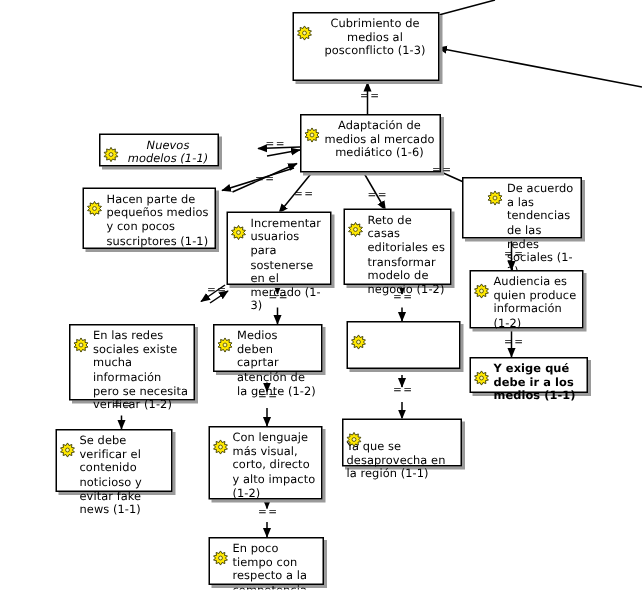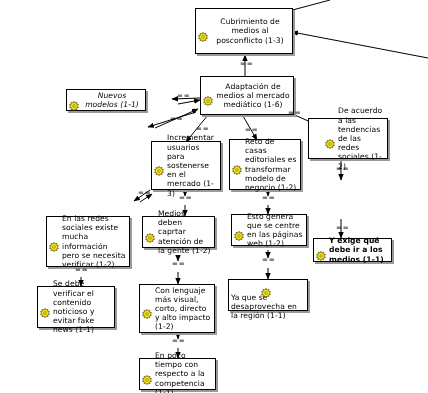--- a/index.html
+++ b/index.html
@@ -17,21 +17,21 @@
     position:absolute;left:0;top:0;width:428px;height:393px;
     pointer-events:none;
   }
   .node{
     position:absolute;
     box-sizing:border-box;
     background:#ffffff;
     border:1px solid #000000;
     box-shadow:2px 2px 0 0 #9a9a9a;
     display:flex;
-    align-items:center;
+    align-items:flex-start;
     padding:2px 3px 2px 2px;
     z-index:5;
   }
   .node .ico{
     flex:0 0 auto;
     width:10px;height:10px;
     margin-top:1px;margin-right:3px;
     position:relative;
   }
   .node .lbl{
@@ -152,20 +152,29 @@
   <div class="node center" style="left:66px;top:89px;width:80px;height:22px;font-style:italic;">
     <span class="ico">
       <svg viewBox="0 0 20 20" width="10" height="10">
         <path d="M10 0.5 L12 4 L15.8 2.6 L15.4 6.6 L19.3 7.2 L16.6 10 L19.3 12.8 L15.4 13.4 L15.8 17.4 L12 16 L10 19.5 L8 16 L4.2 17.4 L4.6 13.4 L0.7 12.8 L3.4 10 L0.7 7.2 L4.6 6.6 L4.2 2.6 L8 4 Z" fill="#ffe800" stroke="#3a3a00" stroke-width="1.2"></path>
         <circle cx="10" cy="10" r="2.6" fill="#fff9a0" stroke="#3a3a00" stroke-width="1"></circle>
       </svg>
     </span>
     <span class="lbl">Nuevos modelos (1-1)</span>
   </div>
 
+  <div class="node" style="left:55px;top:125px;width:89px;height:41px;">
+    <span class="ico">
+      <svg viewBox="0 0 20 20" width="10" height="10">
+        <path d="M10 0.5 L12 4 L15.8 2.6 L15.4 6.6 L19.3 7.2 L16.6 10 L19.3 12.8 L15.4 13.4 L15.8 17.4 L12 16 L10 19.5 L8 16 L4.2 17.4 L4.6 13.4 L0.7 12.8 L3.4 10 L0.7 7.2 L4.6 6.6 L4.2 2.6 L8 4 Z" fill="#ffe800" stroke="#3a3a00" stroke-width="1.2"></path>
+        <circle cx="10" cy="10" r="2.6" fill="#fff9a0" stroke="#3a3a00" stroke-width="1"></circle>
+      </svg>
+    </span>
+    <span class="lbl">Hacen parte de pequeños medios y con pocos suscriptores (1-1)</span>
+  </div>
 
   <div class="node" style="left:151px;top:141px;width:70px;height:49px;">
     <span class="ico">
       <svg viewBox="0 0 20 20" width="10" height="10">
         <path d="M10 0.5 L12 4 L15.8 2.6 L15.4 6.6 L19.3 7.2 L16.6 10 L19.3 12.8 L15.4 13.4 L15.8 17.4 L12 16 L10 19.5 L8 16 L4.2 17.4 L4.6 13.4 L0.7 12.8 L3.4 10 L0.7 7.2 L4.6 6.6 L4.2 2.6 L8 4 Z" fill="#ffe800" stroke="#3a3a00" stroke-width="1.2"></path>
         <circle cx="10" cy="10" r="2.6" fill="#fff9a0" stroke="#3a3a00" stroke-width="1"></circle>
       </svg>
     </span>
     <span class="lbl">Incrementar usuarios para sostenerse en el mercado (1-3)</span>
   </div>
@@ -183,20 +192,29 @@
   <div class="node" style="left:308px;top:118px;width:80px;height:41px;padding-left:16px;">
     <span class="ico">
       <svg viewBox="0 0 20 20" width="10" height="10">
         <path d="M10 0.5 L12 4 L15.8 2.6 L15.4 6.6 L19.3 7.2 L16.6 10 L19.3 12.8 L15.4 13.4 L15.8 17.4 L12 16 L10 19.5 L8 16 L4.2 17.4 L4.6 13.4 L0.7 12.8 L3.4 10 L0.7 7.2 L4.6 6.6 L4.2 2.6 L8 4 Z" fill="#ffe800" stroke="#3a3a00" stroke-width="1.2"></path>
         <circle cx="10" cy="10" r="2.6" fill="#fff9a0" stroke="#3a3a00" stroke-width="1"></circle>
       </svg>
     </span>
     <span class="lbl">De acuerdo a las tendencias de las redes sociales (1-2)</span>
   </div>
 
+  <div class="node" style="left:313px;top:180px;width:76px;height:39px;">
+    <span class="ico">
+      <svg viewBox="0 0 20 20" width="10" height="10">
+        <path d="M10 0.5 L12 4 L15.8 2.6 L15.4 6.6 L19.3 7.2 L16.6 10 L19.3 12.8 L15.4 13.4 L15.8 17.4 L12 16 L10 19.5 L8 16 L4.2 17.4 L4.6 13.4 L0.7 12.8 L3.4 10 L0.7 7.2 L4.6 6.6 L4.2 2.6 L8 4 Z" fill="#ffe800" stroke="#3a3a00" stroke-width="1.2"></path>
+        <circle cx="10" cy="10" r="2.6" fill="#fff9a0" stroke="#3a3a00" stroke-width="1"></circle>
+      </svg>
+    </span>
+    <span class="lbl">Audiencia es quien produce información (1-2)</span>
+  </div>
 
   <div class="node" style="left:313px;top:238px;width:79px;height:24px;font-weight:bold;">
     <span class="ico">
       <svg viewBox="0 0 20 20" width="10" height="10">
         <path d="M10 0.5 L12 4 L15.8 2.6 L15.4 6.6 L19.3 7.2 L16.6 10 L19.3 12.8 L15.4 13.4 L15.8 17.4 L12 16 L10 19.5 L8 16 L4.2 17.4 L4.6 13.4 L0.7 12.8 L3.4 10 L0.7 7.2 L4.6 6.6 L4.2 2.6 L8 4 Z" fill="#ffe800" stroke="#3a3a00" stroke-width="1.2"></path>
         <circle cx="10" cy="10" r="2.6" fill="#fff9a0" stroke="#3a3a00" stroke-width="1"></circle>
       </svg>
     </span>
     <span class="lbl">Y exige qué debe ir a los medios (1-1)</span>
   </div>
@@ -221,21 +239,20 @@
     <span class="lbl">Medios deben caprtar atención de la gente (1-2)</span>
   </div>
 
   <div class="node" style="left:231px;top:214px;width:76px;height:32px;">
     <span class="ico">
       <svg viewBox="0 0 20 20" width="10" height="10">
         <path d="M10 0.5 L12 4 L15.8 2.6 L15.4 6.6 L19.3 7.2 L16.6 10 L19.3 12.8 L15.4 13.4 L15.8 17.4 L12 16 L10 19.5 L8 16 L4.2 17.4 L4.6 13.4 L0.7 12.8 L3.4 10 L0.7 7.2 L4.6 6.6 L4.2 2.6 L8 4 Z" fill="#ffe800" stroke="#3a3a00" stroke-width="1.2"></path>
         <circle cx="10" cy="10" r="2.6" fill="#fff9a0" stroke="#3a3a00" stroke-width="1"></circle>
       </svg>
     </span>
-    <span class="lbl">Esto genera que se centre en las páginas web (1-2)</span>
   </div>
 
   <div class="node" style="left:228px;top:279px;width:80px;height:32px;flex-direction:column;">
     <span class="ico">
       <svg viewBox="0 0 20 20" width="10" height="10">
         <path d="M10 0.5 L12 4 L15.8 2.6 L15.4 6.6 L19.3 7.2 L16.6 10 L19.3 12.8 L15.4 13.4 L15.8 17.4 L12 16 L10 19.5 L8 16 L4.2 17.4 L4.6 13.4 L0.7 12.8 L3.4 10 L0.7 7.2 L4.6 6.6 L4.2 2.6 L8 4 Z" fill="#ffe800" stroke="#3a3a00" stroke-width="1.2"></path>
         <circle cx="10" cy="10" r="2.6" fill="#fff9a0" stroke="#3a3a00" stroke-width="1"></circle>
       </svg>
     </span>
     <span class="lbl">Ya que se desaprovecha en la región (1-1)</span>

